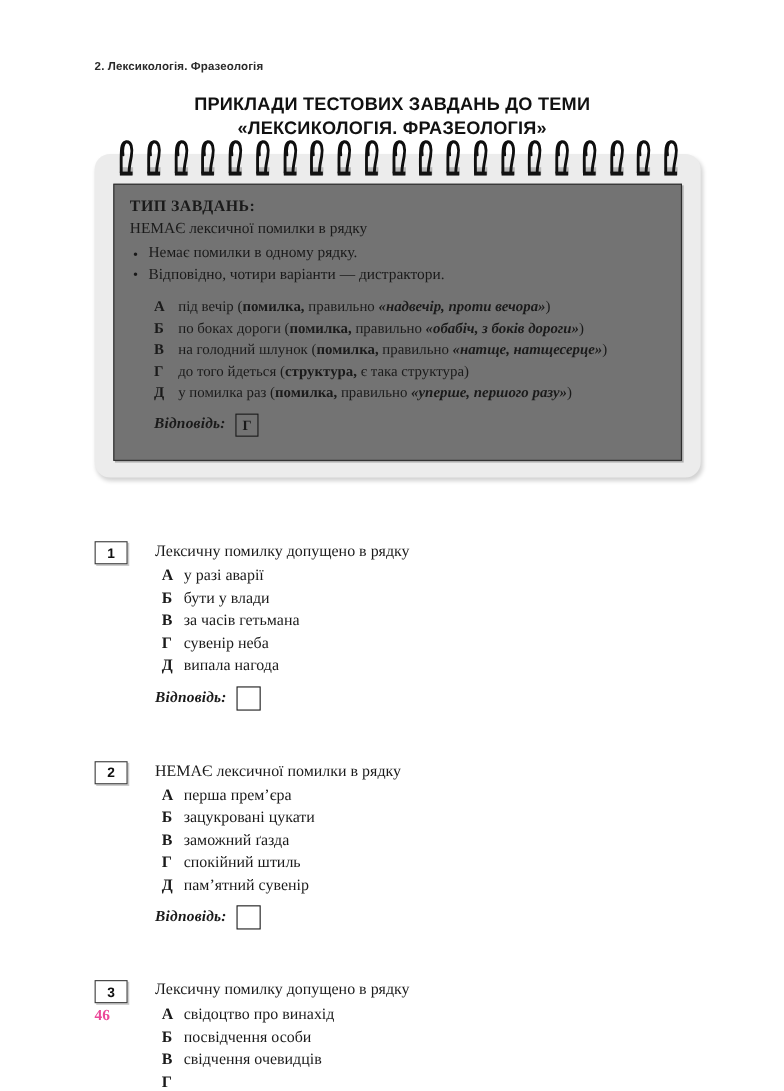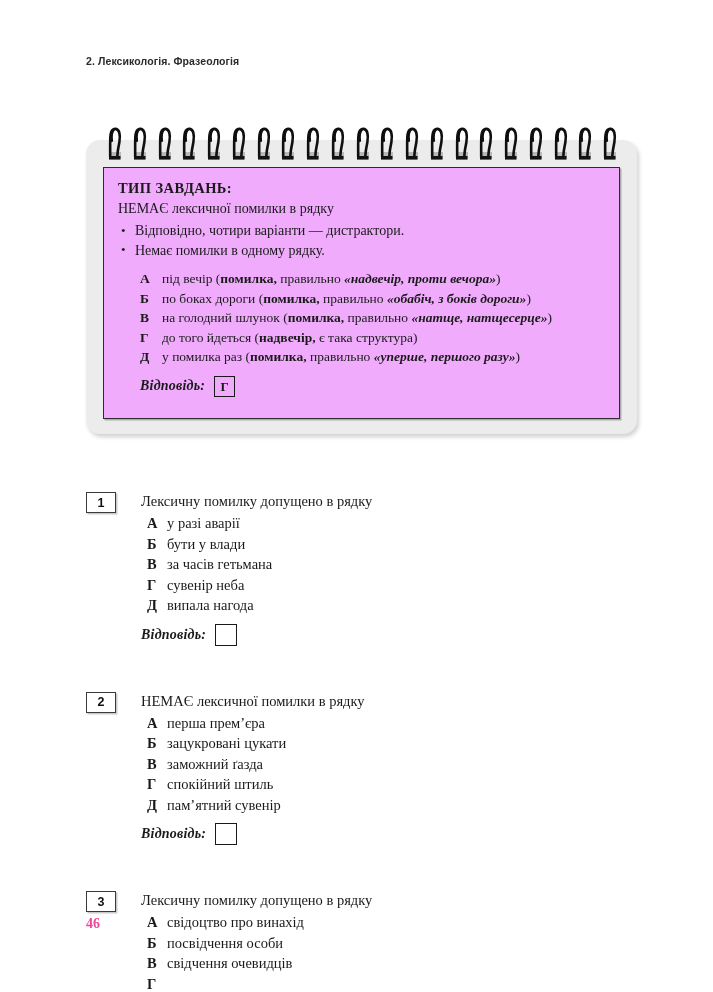--- a/index.html
+++ b/index.html
@@ -62,21 +62,21 @@
     background: #ececec;
     border-radius: 14px;
     box-shadow: 2px 3px 4px rgba(0,0,0,0.18);
   }
   .notebook-inner {
     position: absolute;
     left: 17px;
     top: 27px;
     right: 17px;
     bottom: 15px;
-    background: #f0abfc;
+    background: #737373;
     border: 1px solid #2c2c2c;
     box-shadow: 1.5px 1.5px 0 rgba(120,120,120,0.55);
   }
 
   
   .spiral {
     position: absolute;
     left: 0;
     top: -14px;
     width: 551px;
@@ -257,20 +257,24 @@
     color: #ec4899;
   }
 </style>
 </head>
 <body>
 
 <div class="page">
 
   <div class="running-head">2. Лексикологія. Фразеологія</div>
 
+  <div class="title-block">
+    <span>ПРИКЛАДИ ТЕСТОВИХ ЗАВДАНЬ ДО ТЕМИ</span>
+    <span class="title-line-2">«ЛЕКСИКОЛОГІЯ. ФРАЗЕОЛОГІЯ»</span>
+  </div>
 
   <div class="notebook">
     <div class="spiral">
         <div class="ring" style="left: 21px;">
           <svg width="17" height="42" viewBox="0 0 17 42">
             <rect x="2" y="26" width="12" height="7" fill="#b9b9b9"></rect>
             <path d="M3.2 31 C3.2 12, 2.4 4, 7.2 3 C12.6 2, 13.6 9, 12.4 16 C11.4 22, 10.2 26, 10.4 31" fill="none" stroke="#0f0f0f" stroke-width="2.6" stroke-linecap="round"></path>
             <path d="M7.6 3 C4.6 5.4, 4.4 10, 5.0 15" fill="none" stroke="#0f0f0f" stroke-width="2.2" stroke-linecap="round"></path>
             <rect x="2" y="30" width="11.5" height="3.6" fill="#121212"></rect>
           </svg>
@@ -436,40 +440,40 @@
           </svg>
         </div>
       </div>
     <div class="notebook-inner">
       <div class="nb-body">
 
         <div class="nb-h">ТИП ЗАВДАНЬ:</div>
         <div class="nb-sub">НЕМАЄ лексичної помилки в рядку</div>
 
         <ul class="nb-bullets">
+          <li>Немає помилки в одному рядку.</li>
           <li>Відповідно, чотири варіанти — дистрактори.</li>
-          <li>Немає помилки в одному рядку.</li>
         </ul>
 
         <div class="ex-options">
             <div class="ex-row">
               <span class="ex-letter">А</span>
               <span class="ex-text"><span>під вечір (</span><b>помилка,</b><span> правильно </span><i>«надвечір, проти вечора»</i><span>)</span></span>
             </div>
             <div class="ex-row">
               <span class="ex-letter">Б</span>
               <span class="ex-text"><span>по боках дороги (</span><b>помилка,</b><span> правильно </span><i>«обабіч, з боків дороги»</i><span>)</span></span>
             </div>
             <div class="ex-row">
               <span class="ex-letter">В</span>
               <span class="ex-text"><span>на голодний шлунок (</span><b>помилка,</b><span> правильно </span><i>«натще, натщесерце»</i><span>)</span></span>
             </div>
             <div class="ex-row">
               <span class="ex-letter">Г</span>
-              <span class="ex-text"><span>до того йдеться (</span><b>надвечір,</b><span> є така структура</span><span>)</span></span>
+              <span class="ex-text"><span>до того йдеться (</span><b>структура,</b><span> є така структура</span><span>)</span></span>
             </div>
             <div class="ex-row">
               <span class="ex-letter">Д</span>
               <span class="ex-text"><span>у помилка раз (</span><b>помилка,</b><span> правильно </span><i>«уперше, першого разу»</i><span>)</span></span>
             </div>
           </div>
 
         <div class="nb-answer">
           <span class="answer-label">Відповідь:</span>
           <span class="answer-box">Г</span>

